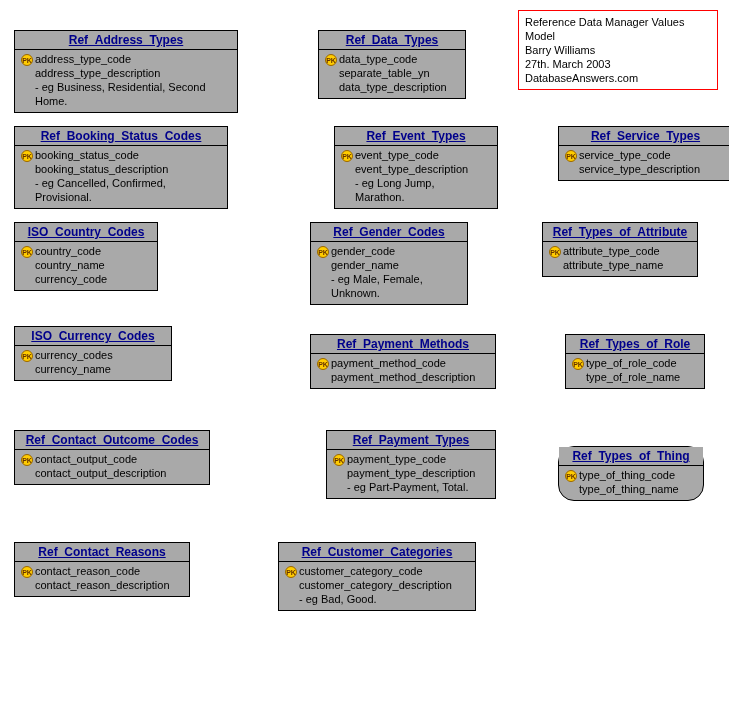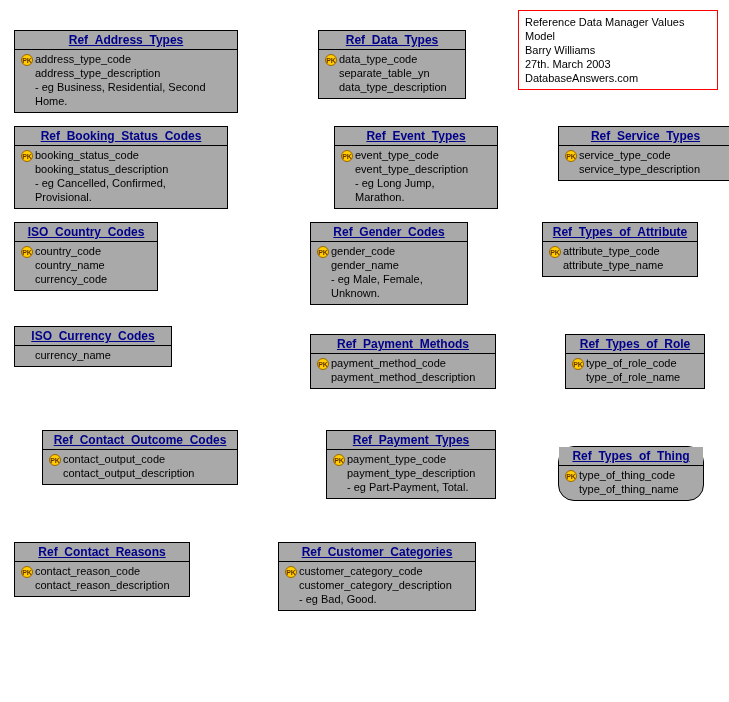--- a/index.html
+++ b/index.html
@@ -213,20 +213,24 @@
         <span class="pk-col"></span>
         <span class="field">attribute_type_name</span>
       </div>
   </div>
 </div>
 
 <div class="entity" style="left:14px; top:326px; width:158px;">
   <div class="entity-header">ISO_Currency_Codes</div>
   <div class="entity-body">
     <div class="row">
+        <span class="pk-col"><span class="pk-icon">PK</span></span>
+        <span class="field">currency_codes</span>
+      </div>
+    <div class="row">
         <span class="pk-col"></span>
         <span class="field">currency_name</span>
       </div>
   </div>
 </div>
 
 <div class="entity" style="left:310px; top:334px; width:186px;">
   <div class="entity-header">Ref_Payment_Methods</div>
   <div class="entity-body">
     <div class="row">
@@ -247,21 +251,21 @@
         <span class="pk-col"><span class="pk-icon">PK</span></span>
         <span class="field">type_of_role_code</span>
       </div>
     <div class="row">
         <span class="pk-col"></span>
         <span class="field">type_of_role_name</span>
       </div>
   </div>
 </div>
 
-<div class="entity" style="left:14px; top:430px; width:196px;margin-left:28px;">
+<div class="entity" style="left:14px; top:430px; width:196px;">
   <div class="entity-header">Ref_Contact_Outcome_Codes</div>
   <div class="entity-body">
     <div class="row">
         <span class="pk-col"><span class="pk-icon">PK</span></span>
         <span class="field">contact_output_code</span>
       </div>
     <div class="row">
         <span class="pk-col"></span>
         <span class="field">contact_output_description</span>
       </div>

